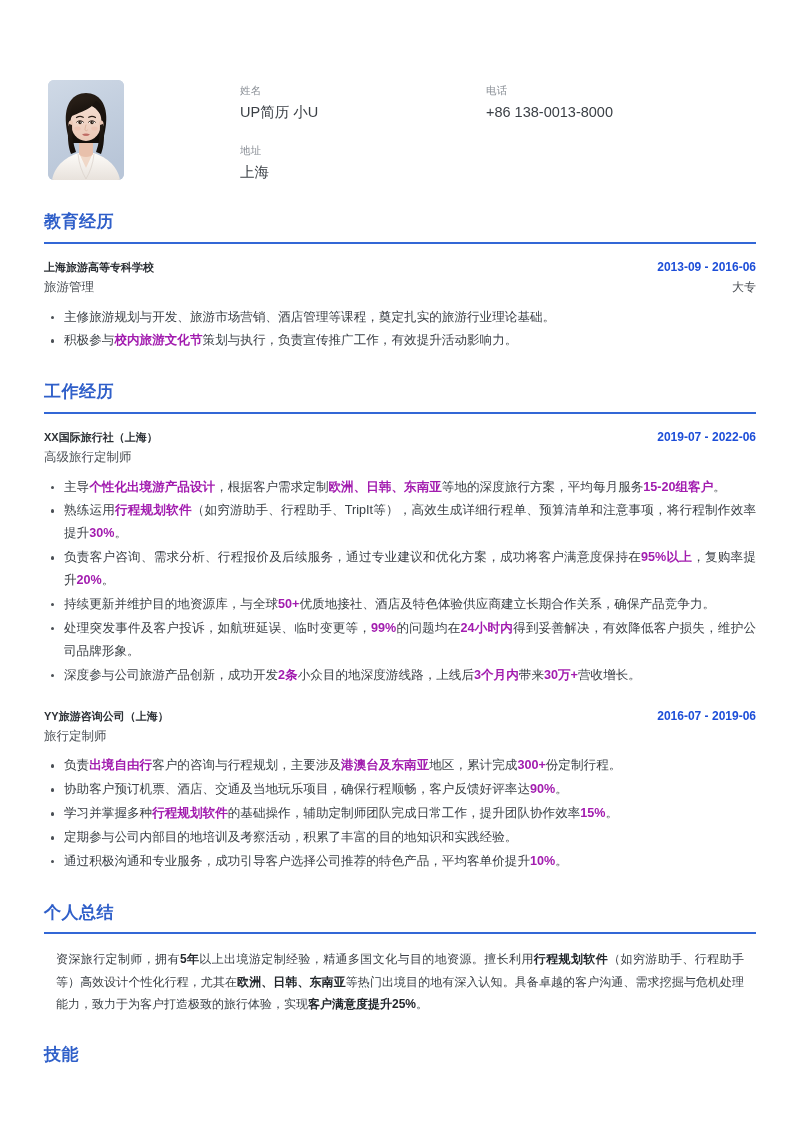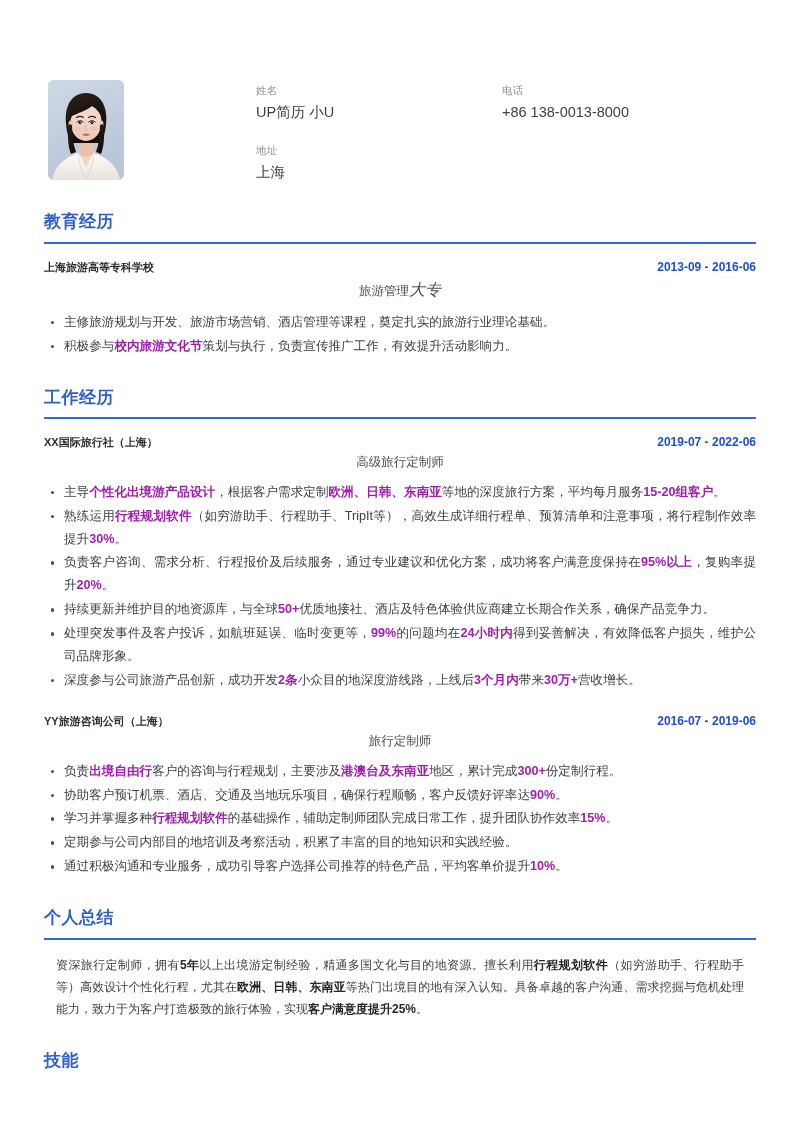--- a/index.html
+++ b/index.html
@@ -25,21 +25,20 @@
     padding: 0 44px;
     overflow: hidden;
   }
 
   
   .header {
     display: flex;
     align-items: flex-start;
     padding-top: 80px;
     padding-bottom: 0;
-    gap: 16px;
   }
   .photo-wrap {
     width: 76px;
     height: 100px;
     flex: 0 0 auto;
     margin-left: 4px;
     border-radius: 6px;
     overflow: hidden;
     background: #c9d4e2;
   }
@@ -105,35 +104,34 @@
   }
   .entry-date {
     font-size: 12px;
     font-weight: bold;
     color: #1d4ed8;
     line-height: 1.5;
     white-space: nowrap;
   }
   .entry-sub {
     display: flex;
-    justify-content: center;
+    justify-content: space-between;
     align-items: baseline;
     margin-top: 2px;
   }
   .entry-role {
     font-size: 12.5px;
     color: #4a4f55;
     line-height: 1.5;
   }
   .entry-extra {
-    font-size: 16px;
+    font-size: 12px;
     color: #4a4f55;
     line-height: 1.5;
     white-space: nowrap;
-    font-style: italic;
   }
 
   ul.bullets {
     list-style: none;
     margin: 9px 0 0 0;
     padding: 0;
   }
   ul.bullets li {
     position: relative;
     padding-left: 20px;

